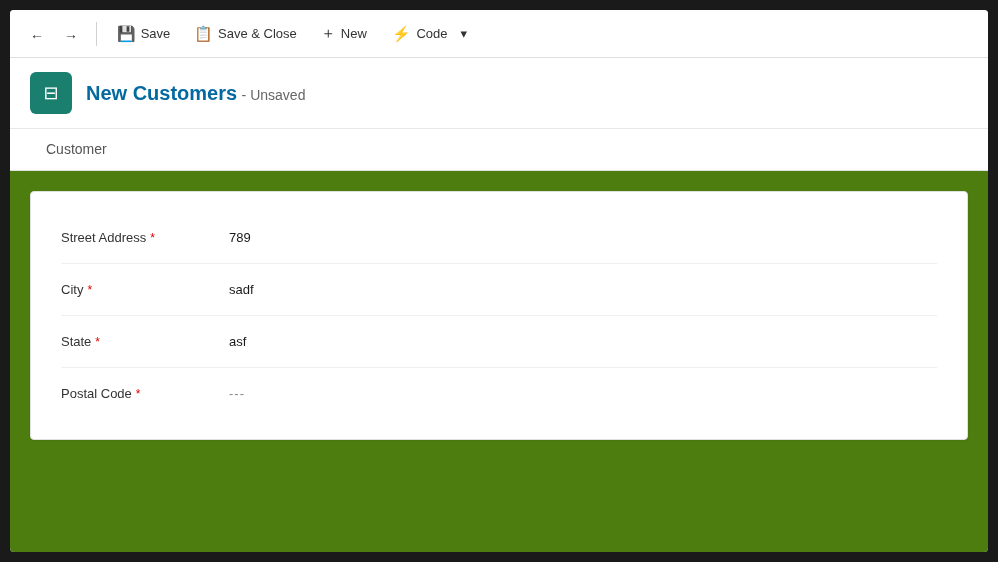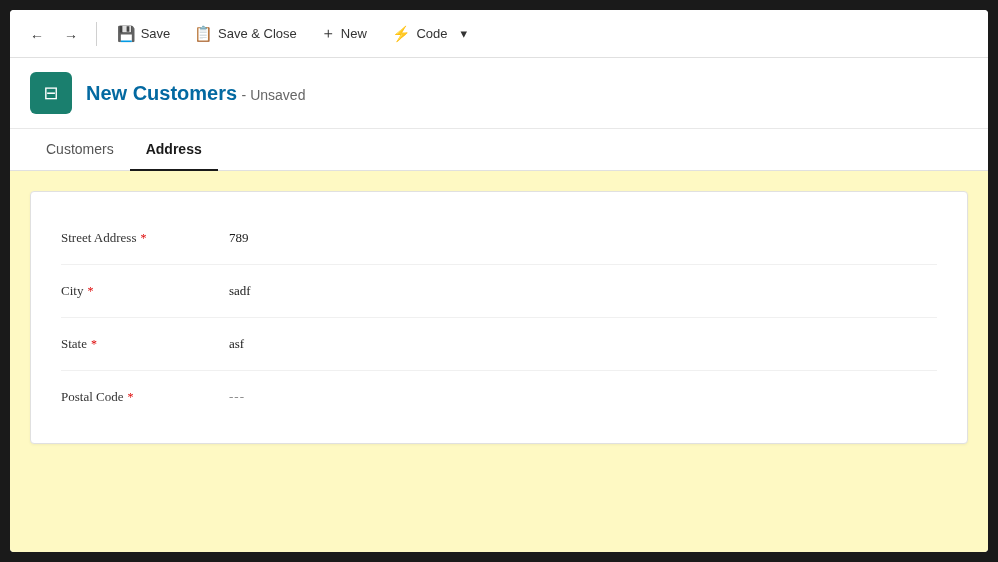--- a/index.html
+++ b/index.html
@@ -130,24 +130,23 @@
       border-right: none;
     }
     .tab.active {
       color: #1a1a1a;
       font-weight: 600;
       border-bottom: 2px solid #1a1a1a;
     }
     
     .content {
       flex: 1;
-      background: #fef9c3;
+      background: #4d7c0f;
       padding: 20px;
       overflow: auto;
-      font-family: Liberation Serif, serif;
     }
     .form-card {
       background: #ffffff;
       border: 1px solid #e0e0e0;
       border-radius: 4px;
       padding: 20px 30px;
       box-shadow: 0 1px 3px rgba(0,0,0,0.05);
     }
     .form-field {
       display: flex;
@@ -223,22 +222,21 @@
     <div class="record-icon">
       <span>⊟</span>
     </div>
     <div>
       <span class="record-title">New Customers</span>
       <span class="record-status">- Unsaved</span>
     </div>
   </div>
 
   <div class="tabs">
-    <button class="tab">Customers</button>
-    <button class="tab active">Address</button>
+    <button class="tab">Customer</button>
   </div>
 
   <div class="content">
     <div class="form-card">
 
       <div class="form-field">
         <div class="field-label">
           Street Address<span class="required-star">*</span>
         </div>
         <div class="field-value">789</div>

